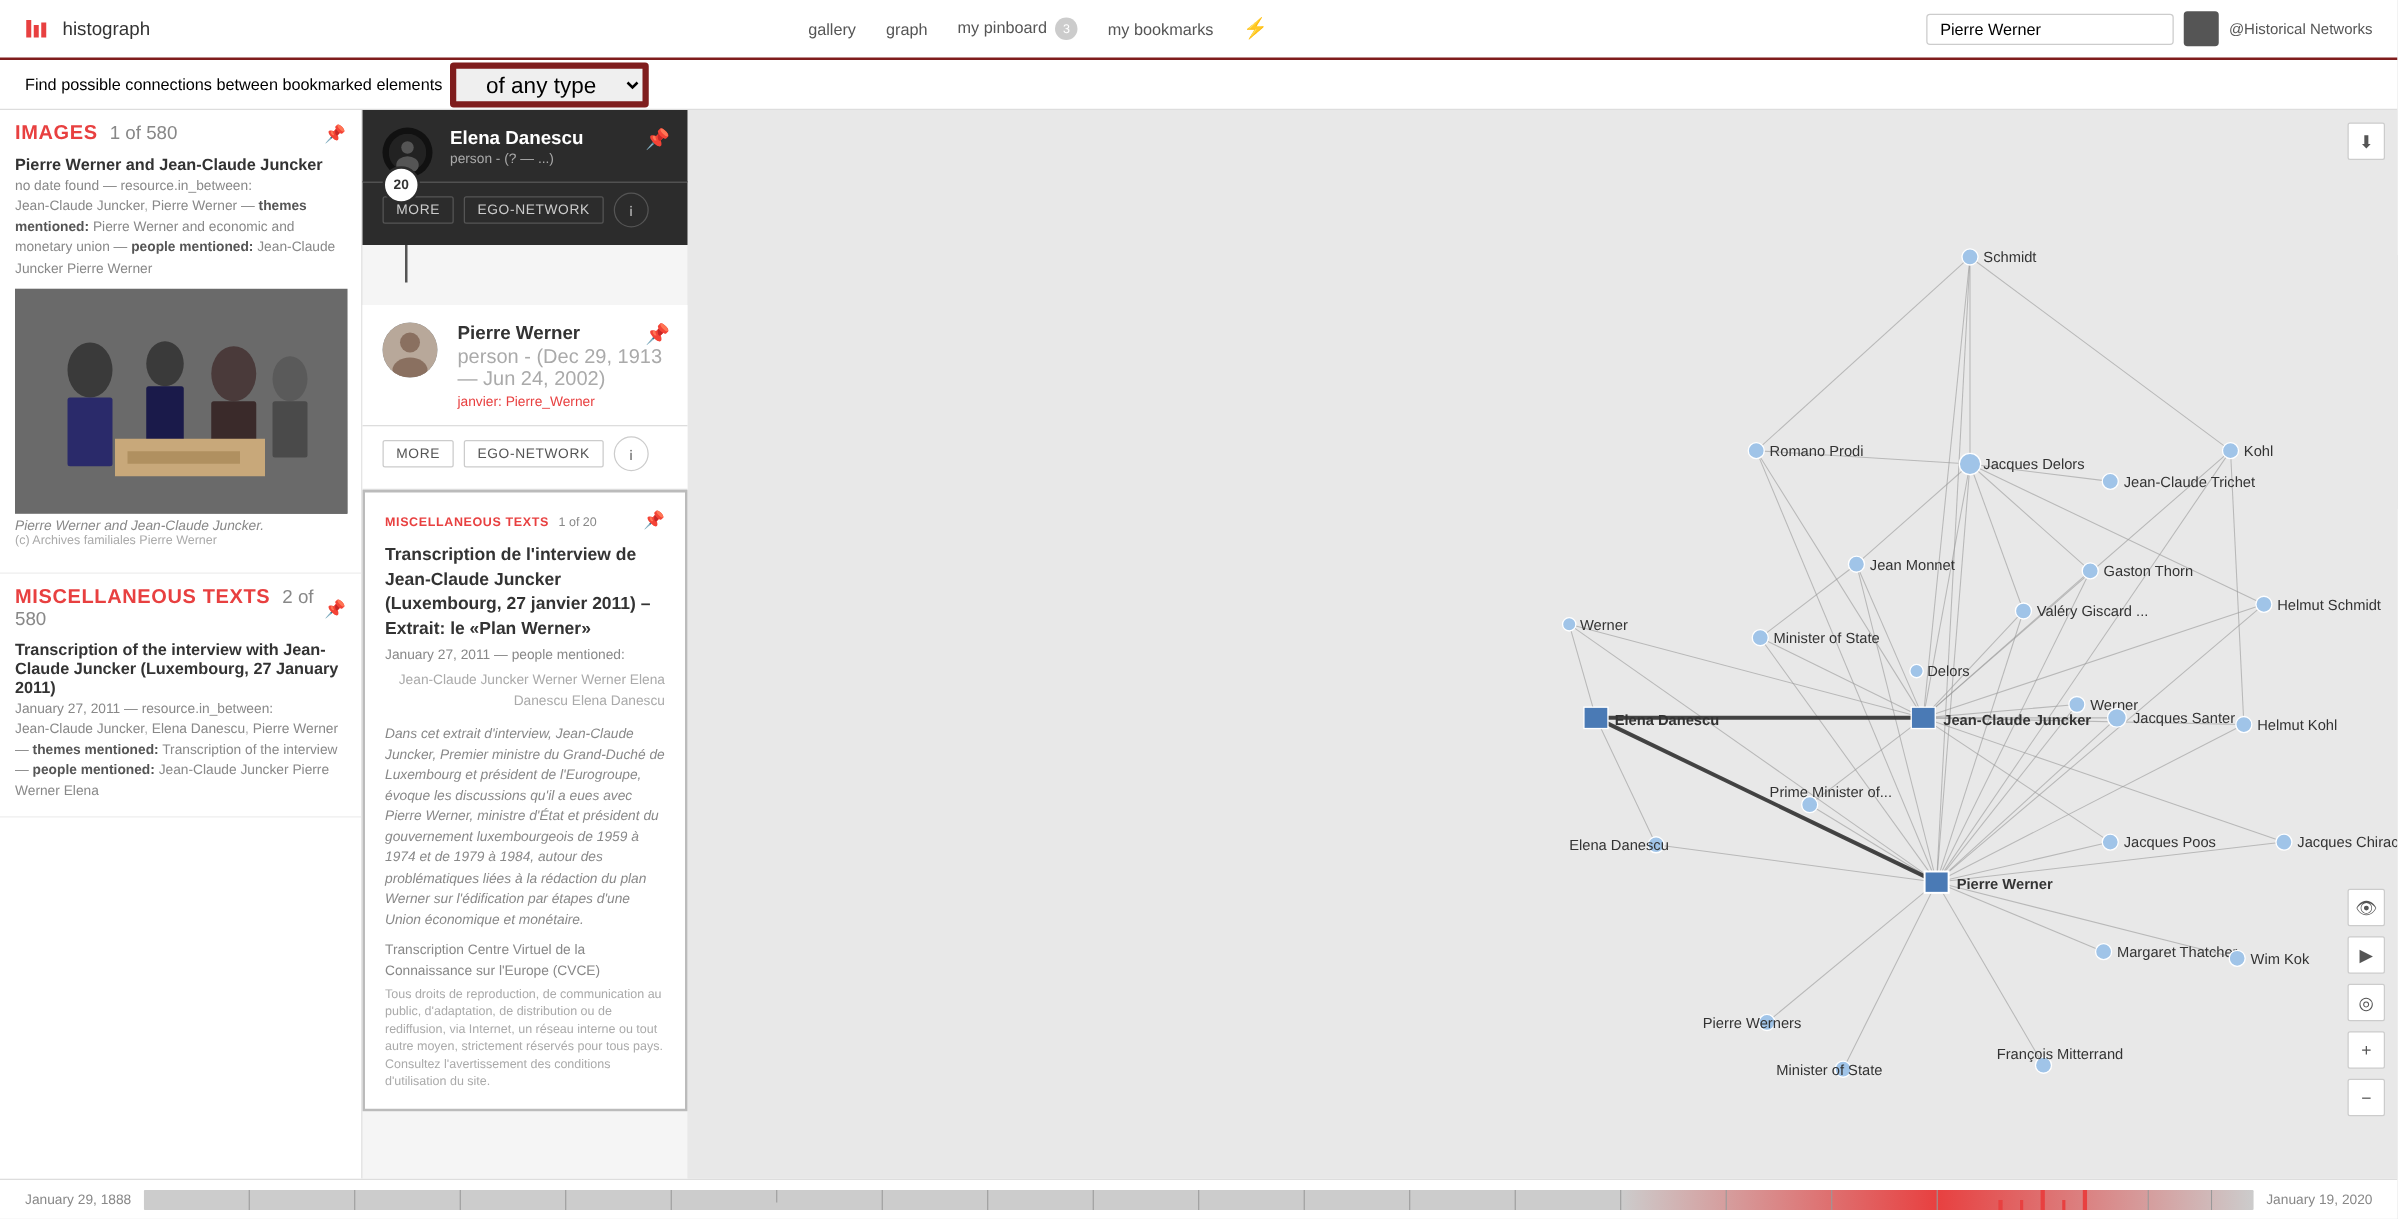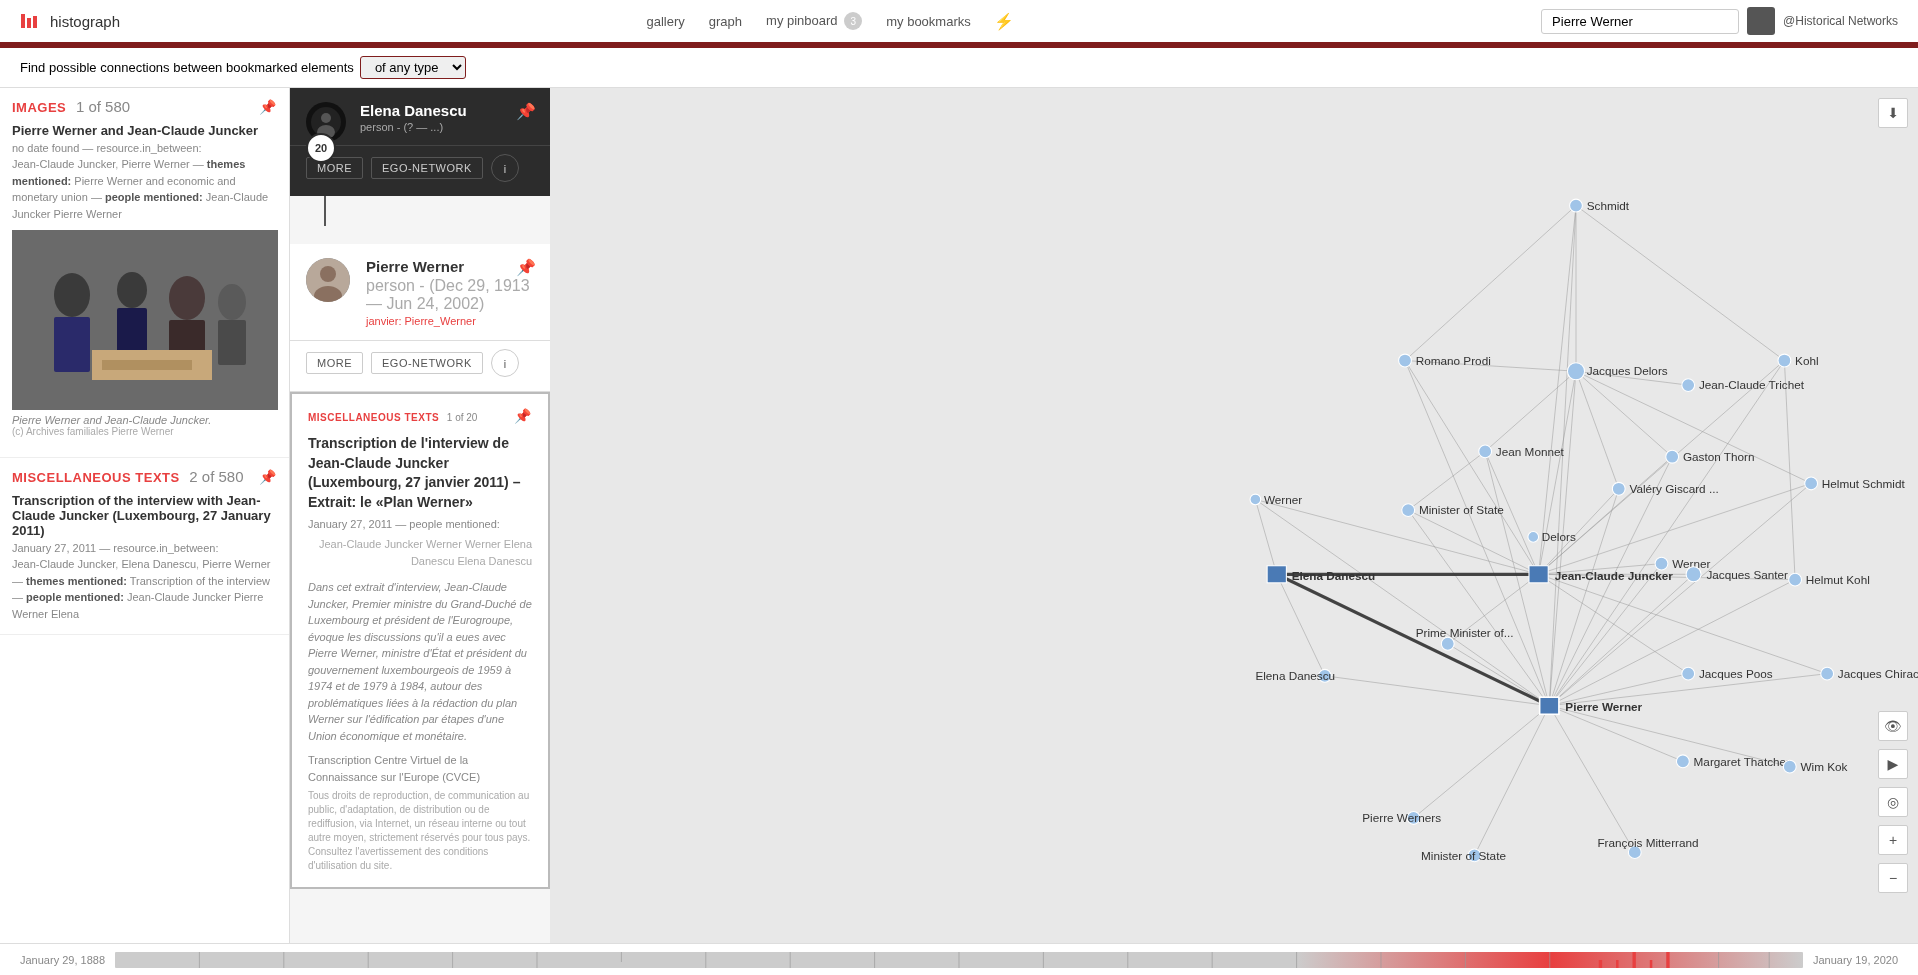--- a/index.html
+++ b/index.html
@@ -1,50 +1,50 @@
 <!DOCTYPE html>
 <html><head>
   <meta charset="utf-8">
   <style>
     * { box-sizing: border-box; margin: 0; padding: 0; }
     body { font-family: Arial, sans-serif; font-size: 13px; background: #f5f5f5; overflow: hidden; width: 1918px; height: 975px; }
 
     
     #header {
       display: flex; align-items: center; justify-content: space-between;
-      background: #fff; border-bottom: 6px solid #7f1d1d; padding: 0 20px; height: 48px; gap: 24px;
+      background: #fff; border-bottom: 2px solid #7f1d1d; padding: 0 20px; height: 48px; gap: 24px;
     }
     #header-left { display: flex; align-items: center; gap: 8px; }
     #logo-icon { display: flex; align-items: center; gap: 4px; }
     #logo-text { font-size: 15px; color: #333; font-weight: normal; }
     #header-nav { display: flex; align-items: center; gap: 24px; }
     #header-nav a { color: #555; text-decoration: none; font-size: 13px; }
     #pinboard-badge { background: #ccc; color: #fff; border-radius: 50%; width: 18px; height: 18px; display: inline-flex; align-items: center; justify-content: center; font-size: 10px; margin-left: 3px; }
     #bolt-icon { color: #e84040; font-size: 16px; }
     #user-section { display: flex; align-items: center; gap: 8px; }
     #search-person { border: 1px solid #ccc; padding: 4px 10px; border-radius: 3px; font-size: 13px; background: #fff; }
     #user-avatar { width: 28px; height: 28px; background: #444; border-radius: 3px; }
     #username { color: #555; font-size: 12px; }
 
     
     #subheader {
       background: #fff; border-bottom: 1px solid #ddd; padding: 8px 20px; height: 40px;
       display: flex; align-items: center; gap: 6px; font-size: 13px;
     }
-    #subheader select { border: 1px solid #7f1d1d; padding: 2px 10px; font-size: 13px; border-radius: 3px; }
+    #subheader select { border: 5px solid #7f1d1d; padding: 2px 20px; font-size: 18px; border-radius: 3px; }
 
     
     #main { display: flex; height: calc(975px - 88px - 32px); }
 
     
     #left-panel { width: 290px; min-width: 290px; background: #fff; border-right: 1px solid #ddd; overflow-y: auto; }
 
     
     .section-header { display: flex; align-items: center; justify-content: space-between; padding: 10px 12px 4px; }
-    .section-type { color: #e84040; font-weight: bold; font-size: 13px; letter-spacing: 0.5px; }
+    .section-type { color: #e84040; font-weight: bold; font-size: 16px; letter-spacing: 0.5px; }
     .section-count { color: #888; font-size: 15px; margin-left: 6px; }
     .pin-icon { color: #aaa; font-size: 14px; cursor: pointer; }
 
     .card { padding: 4px 12px 12px; border-bottom: 1px solid #eee; }
     .card-title { font-size: 13px; font-weight: bold; color: #333; margin-bottom: 4px; }
     .card-meta { font-size: 11px; color: #888; margin-bottom: 2px; }
     .card-tags { font-size: 11px; color: #aaa; line-height: 1.5; }
     .card-tags span.tag-link { color: #888; }
     .card-tags .em-dash { color: #888; }
     .card-tags strong { color: #555; }

